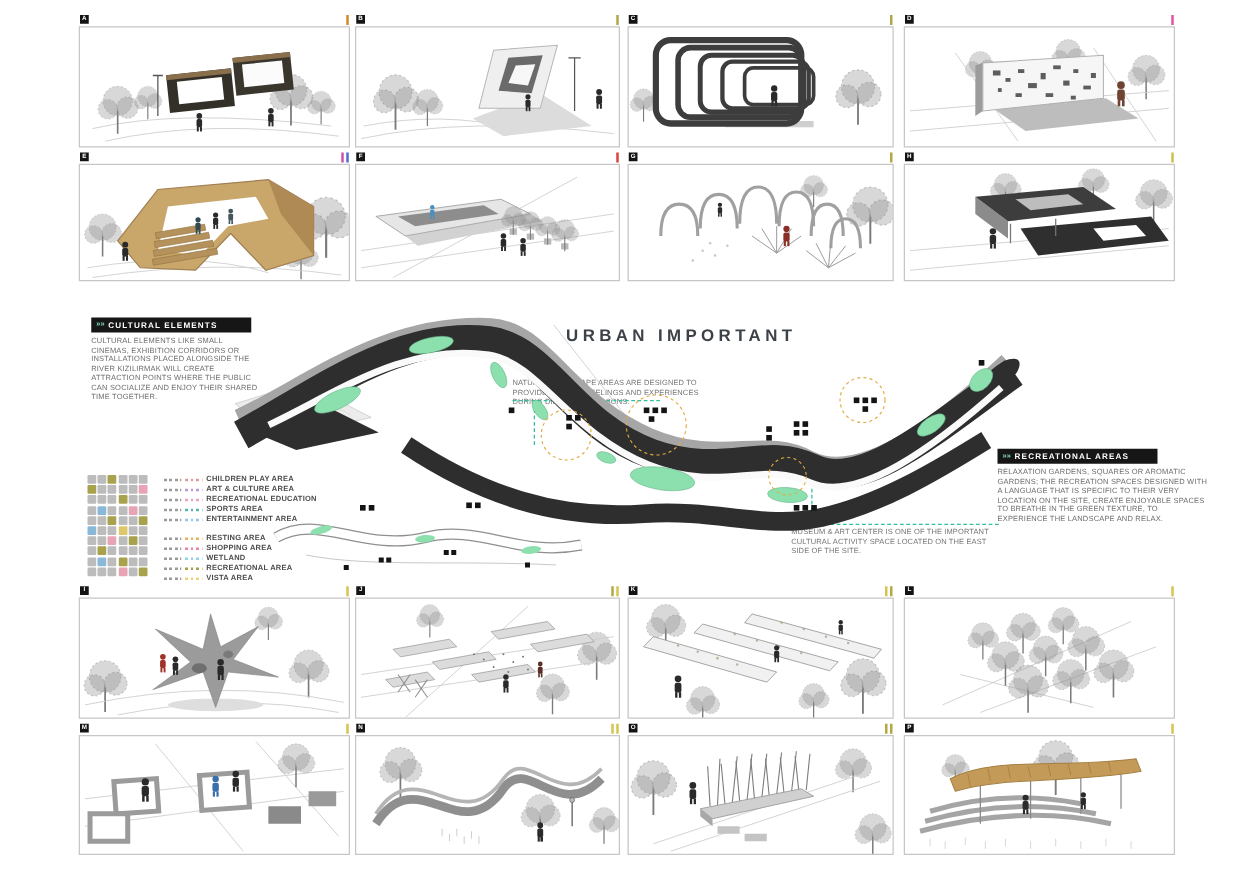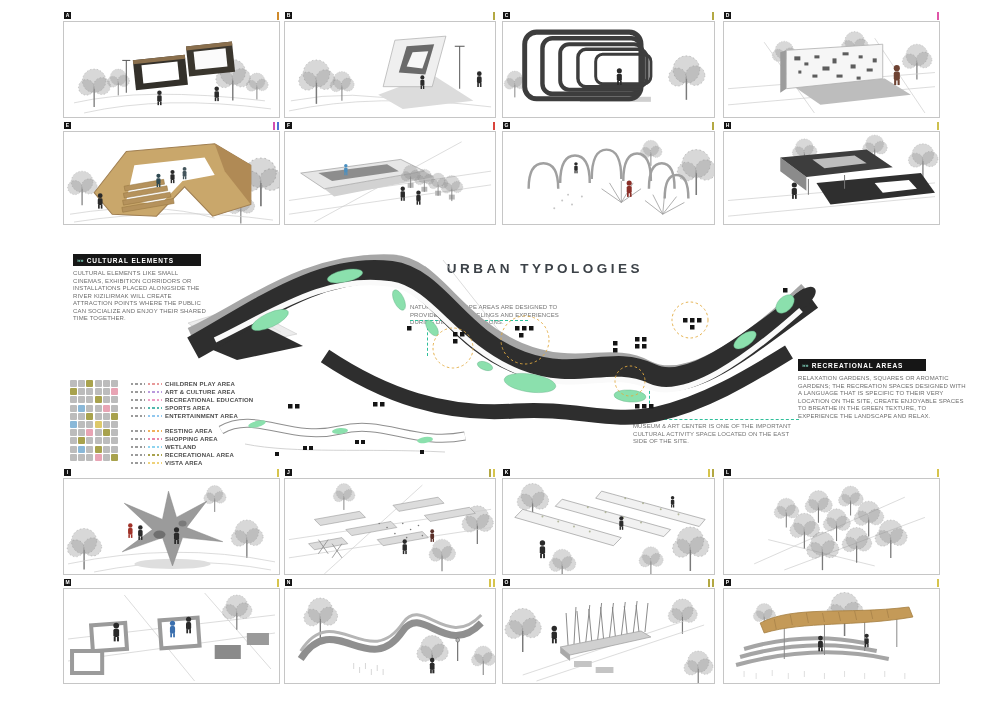--- a/index.html
+++ b/index.html
@@ -267,21 +267,21 @@
       <use href="#prsn" transform="translate(70,68) scale(1.6)" fill="#2a2a2a"></use>
     </svg>
   </div>
 
   <div class="hbar" style="left:73px;top:254px;">
     <span class="chev">»»</span>
     <span>CULTURAL ELEMENTS</span>
   </div>
   <div class="tbody" style="left:73px;top:270px;width:134px;">CULTURAL ELEMENTS LIKE SMALL CINEMAS, EXHIBITION CORRIDORS OR INSTALLATIONS PLACED ALONGSIDE THE RIVER KIZILIRMAK WILL CREATE ATTRACTION POINTS WHERE THE PUBLIC CAN SOCIALIZE AND ENJOY THEIR SHARED TIME TOGETHER.</div>
 
-  <div class="title" style="left:400px;top:261px;width:290px;">URBAN TYPOLOGIES</div>
+  <div class="title" style="left:400px;top:261px;width:290px;">URBAN IMPORTANT</div>
 
   <div class="anno" style="left:410px;top:304px;width:155px;">NATURAL LANDSCAPE AREAS ARE DESIGNED TO PROVIDE VARIOUS FEELINGS AND EXPERIENCES DURING DIFFERENT SEASONS.</div>
   <div class="dashline-h" style="left:410px;top:320px;width:118px;"></div>
   <div class="dashline-v" style="left:427px;top:322px;height:34px;"></div>
 
   <div class="dashline-v" style="left:649px;top:362px;height:56px;"></div>
   <div class="dashline-h" style="left:649px;top:419px;width:150px;"></div>
   <div class="anno" style="left:633px;top:423px;width:160px;">MUSEUM &amp; ART CENTER IS ONE OF THE IMPORTANT CULTURAL ACTIVITY SPACE LOCATED ON THE EAST SIDE OF THE SITE.</div>
 
   <div class="hbar" style="left:798px;top:359px;">

